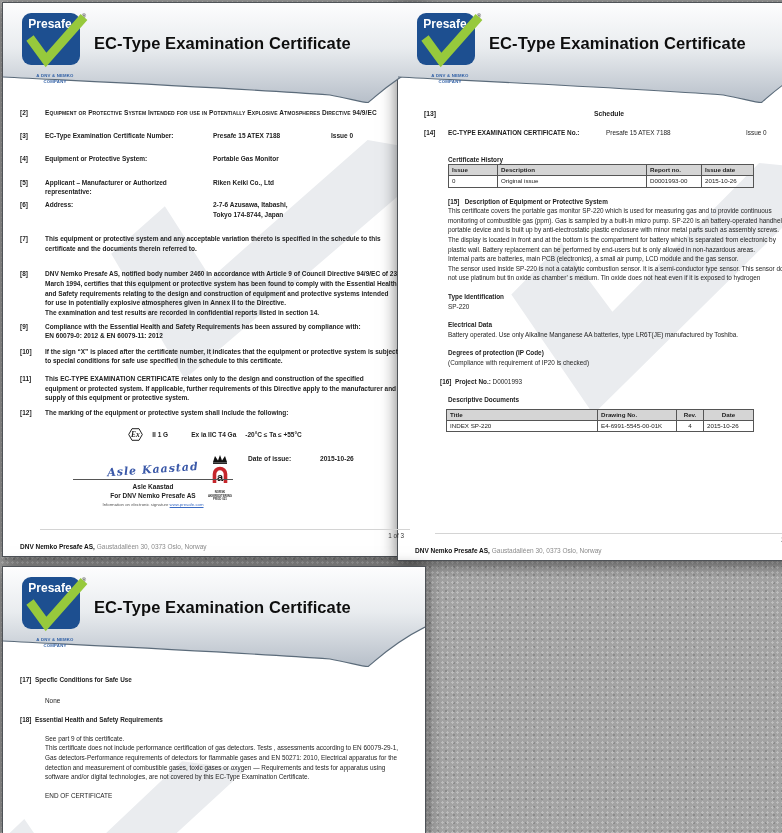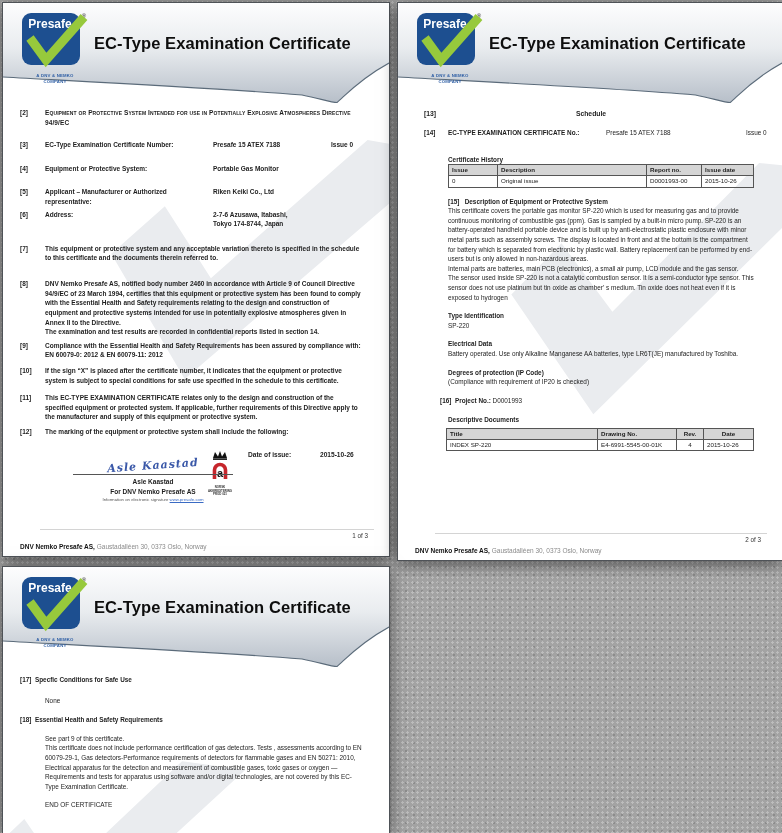--- a/index.html
+++ b/index.html
@@ -9,20 +9,21 @@
     background-image:
       radial-gradient(rgba(255,255,255,.28) 1px, transparent 1.3px),
       radial-gradient(rgba(0,0,0,.14) 1px, transparent 1.3px);
     background-size:5px 5px,8px 8px;
     background-position:0 0,2px 3px;
     font-family:"Liberation Sans",sans-serif;
   }
   .page{
     position:absolute;background:#fff;overflow:hidden;
     box-shadow:0 0 0 1px #4e5257, 0 3px 16px rgba(0,0,0,.6);
+    padding-left:36px;
   }
   .p1{left:3px;top:3px;width:386px;height:553px}
   .p2{left:398px;top:3px;width:384px;height:557px}
   .p3{left:3px;top:567px;width:386px;height:266px}
 
   
   .hdr{position:absolute;top:0;left:0;right:0;height:106px;z-index:2}
   .hdr .curve{position:absolute;top:0;left:0;width:100%;height:106px}
   .logo{position:absolute;left:13px;top:7px;width:78px;text-align:center}
   .logo svg{display:block;margin:0 auto}
@@ -165,20 +166,29 @@
     </div>
     <div class="row" style="margin-top:8px">
       <span class="num">[11]</span>
       <span class="txt">This EC-TYPE EXAMINATION CERTIFICATE relates only to the design and construction of the specified equipment or protected system. If applicable, further requirements of this Directive apply to the manufacturer and supply of this equipment or protective system.</span>
     </div>
     <div class="row" style="margin-top:5px">
       <span class="num">[12]</span>
       <span class="txt">The marking of the equipment or protective system shall include the following:</span>
     </div>
 
+    <div class="marking" style="margin-top:11px">
+      <svg class="exsym" width="15" height="13" viewBox="0 0 15 13">
+        <polygon points="4,0.7 11,0.7 14.3,6.5 11,12.3 4,12.3 0.7,6.5" fill="none" stroke="#222" stroke-width="1"></polygon>
+        <text x="7.5" y="9" text-anchor="middle" font-family="Liberation Serif, serif" font-style="italic" font-weight="bold" font-size="7.5" fill="#222">Ex</text>
+      </svg>
+      <span>II 1 G</span>
+      <span style="margin-left:14px">Ex ia IIC T4 Ga</span>
+      <span>-20°C ≤ Ta ≤ +55°C</span>
+    </div>
 
     <div class="sigblock">
       <div class="dateline">
         <span class="dl">Date of issue:</span>
         <span>2015-10-26</span>
       </div>
       <div class="accred">
         <svg width="34" height="34" viewBox="0 0 34 34">
           <path d="M10,8 L12,2 L15,6.5 L17,1 L19,6.5 L22,2 L24,8 Z" fill="#111"></path>
           <rect x="10" y="8.3" width="14" height="1.6" fill="#111"></rect>

